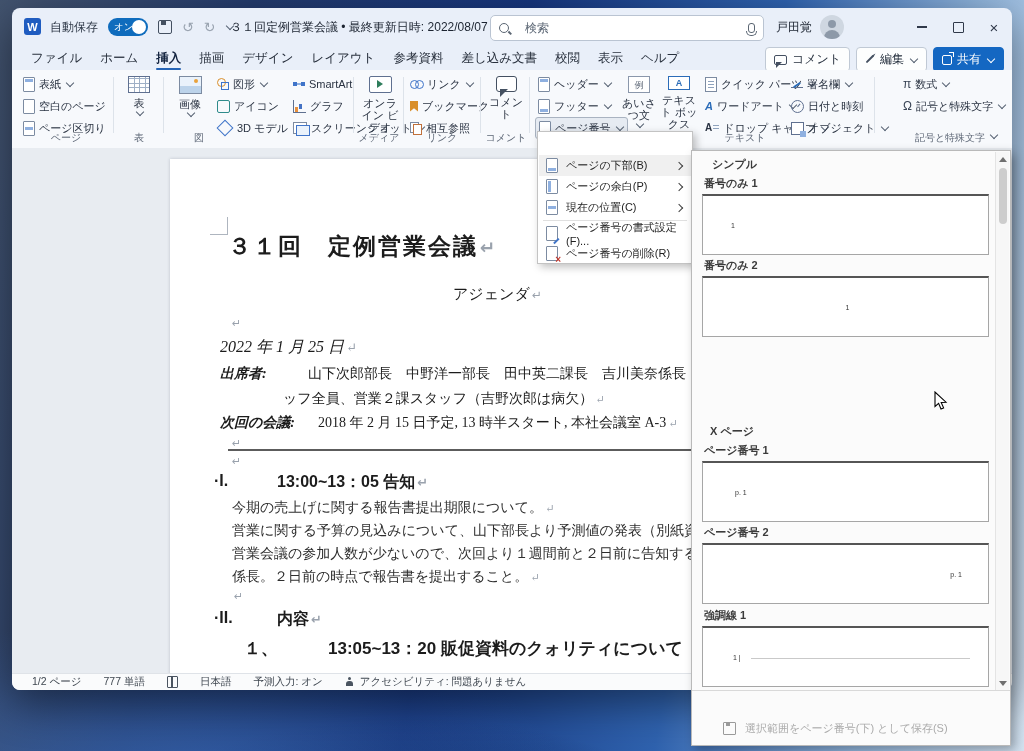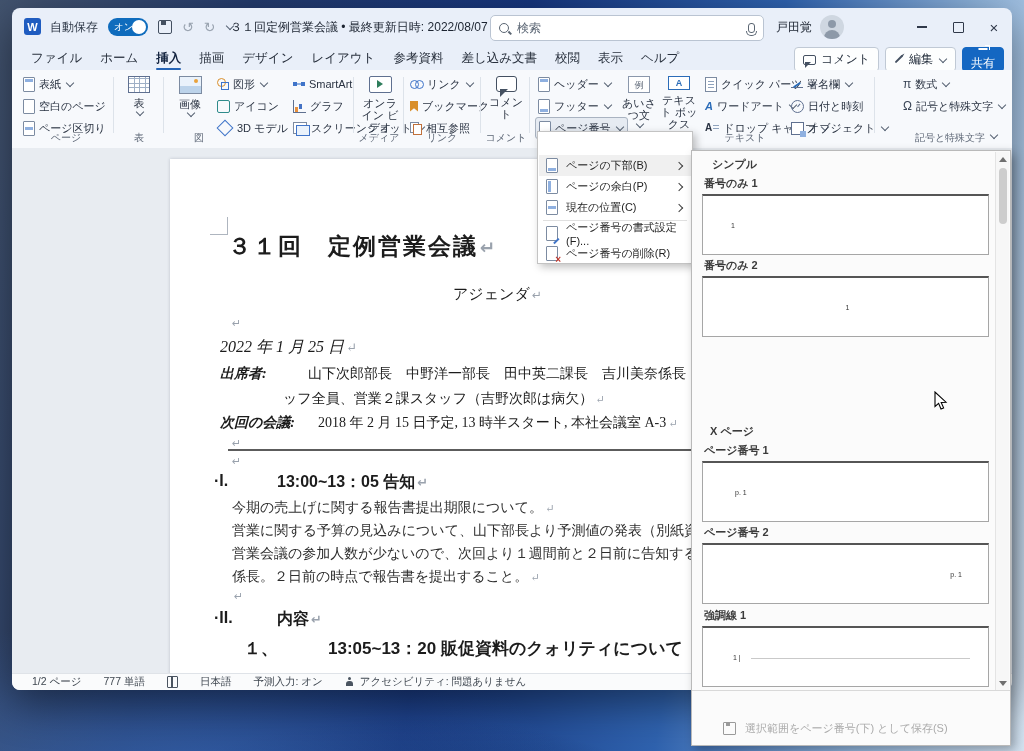--- a/index.html
+++ b/index.html
@@ -18,40 +18,40 @@
   .qat{position:absolute;left:38px;top:0;height:38px;display:flex;align-items:center;gap:10px;font-size:12px;color:#303a49;}
   .toggle{width:40px;height:18px;border-radius:9px;background:#0f6cbd;position:relative;display:inline-flex;align-items:center;}
   .toggle .on{color:#fff;font-size:9.5px;margin-left:6px;}
   .toggle .knob{position:absolute;right:2px;top:2px;width:14px;height:14px;border-radius:50%;background:#fff;}
   .qico{color:#445061;font-size:14px;}
   .qico.dis{color:#9aa4b1;}
   .save-i{width:12px;height:12px;border:1.4px solid #445061;border-radius:2px;position:relative;}
   .save-i::after{content:"";position:absolute;left:2px;top:0;width:5px;height:4px;background:#445061;}
   .doc-title{position:absolute;left:218px;top:0;height:38px;display:flex;align-items:center;font-size:12px;color:#1c2431;gap:6px;}
   .srch{position:absolute;left:478px;top:7px;width:256px;height:24px;background:#fff;border:1px solid #bac4d2;border-radius:5px;
-    display:flex;align-items:center;padding:0 8px;gap:8px;font-size:12px;color:#5a6573;}
+    display:flex;align-items:center;padding:0 8px;gap:16px;font-size:12px;color:#5a6573;}
   .s-ico{width:8px;height:8px;border:1.4px solid #5b6673;border-radius:50%;position:relative;flex:none;}
   .s-ico::after{content:"";position:absolute;width:4px;height:1.5px;background:#5b6673;transform:rotate(45deg);right:-4px;bottom:-1px;}
   .mic{width:5px;height:8px;border:1.2px solid #5b6673;border-radius:3px;position:relative;margin-left:auto;flex:none;}
   .mic::after{content:"";position:absolute;left:-3px;width:9px;bottom:-4px;height:4px;border:1.2px solid #5b6673;border-top:none;border-radius:0 0 5px 5px;}
   .acct{position:absolute;right:168px;top:0;height:38px;display:flex;align-items:center;gap:8px;font-size:12px;color:#1c2431;}
   .avatar{width:24px;height:24px;border-radius:50%;background:#cfd7e1;position:relative;overflow:hidden;}
   .avatar::before{content:"";position:absolute;left:8px;top:5px;width:8px;height:8px;border-radius:50%;background:#8d99a8;}
   .avatar::after{content:"";position:absolute;left:4px;top:15px;width:16px;height:9px;border-radius:8px 8px 0 0;background:#8d99a8;}
   .wctl{position:absolute;top:0;height:38px;width:36px;display:flex;align-items:center;justify-content:center;color:#30394a;}
   .mini{width:10px;height:1.4px;background:#30394a;}
   .maxi{width:9px;height:9px;border:1.3px solid #30394a;border-radius:1px;}
   
   .tabs{position:absolute;left:10px;top:38px;height:24px;display:flex;align-items:center;font-size:12.5px;color:#28303d;}
   .tab{padding:0 9px;height:24px;display:flex;align-items:center;position:relative;}
   .tab.act{font-weight:700;color:#13233f;}
   .tab.act::after{content:"";position:absolute;left:9px;right:9px;bottom:0;height:2.5px;border-radius:2px;background:#2463b5;}
   .tr-btns{position:absolute;right:8px;top:39px;height:23px;display:flex;gap:6px;font-size:12px;}
   .tbtn{height:23px;border:1px solid #c0c9d5;border-radius:4px;background:#fdfefe;display:flex;align-items:center;gap:5px;padding:0 8px;color:#26303e;}
-  .tbtn.share{background:#1467c2;border-color:#1467c2;color:#fff;flex-direction:column;}
+  .tbtn.share{background:#1467c2;border-color:#1467c2;color:#fff;}
   .bub{width:11px;height:8px;border:1.2px solid #445061;border-radius:2px;position:relative;}
   .bub::after{content:"";position:absolute;left:1px;bottom:-4px;width:0;height:0;border:3px solid transparent;border-top-color:#445061;border-left-color:#445061;}
   .pen{width:10px;height:2.4px;background:#445061;border-radius:1px;transform:rotate(-45deg);position:relative;}
   .pen::after{content:"";position:absolute;right:-4px;top:-.5px;border:1.7px solid transparent;border-left:4px solid #445061;}
   .shr-i{width:8px;height:8px;border:1.3px solid #fff;border-radius:2px;position:relative;}
   .shr-i::after{content:"";position:absolute;right:-3px;top:-4px;width:4px;height:4px;border-top:1.3px solid #fff;border-right:1.3px solid #fff;}
   .chev{display:inline-block;width:5px;height:5px;border-right:1.3px solid #556172;border-bottom:1.3px solid #556172;transform:rotate(45deg);margin:0 1px 2px 2px;flex:none;}
   .tbtn.share .chev{border-color:#fff;}
   
   .ribbon{position:absolute;left:0;top:62px;right:0;height:78px;background:#f7f9fc;border-bottom:1px solid #cfd6df;}

